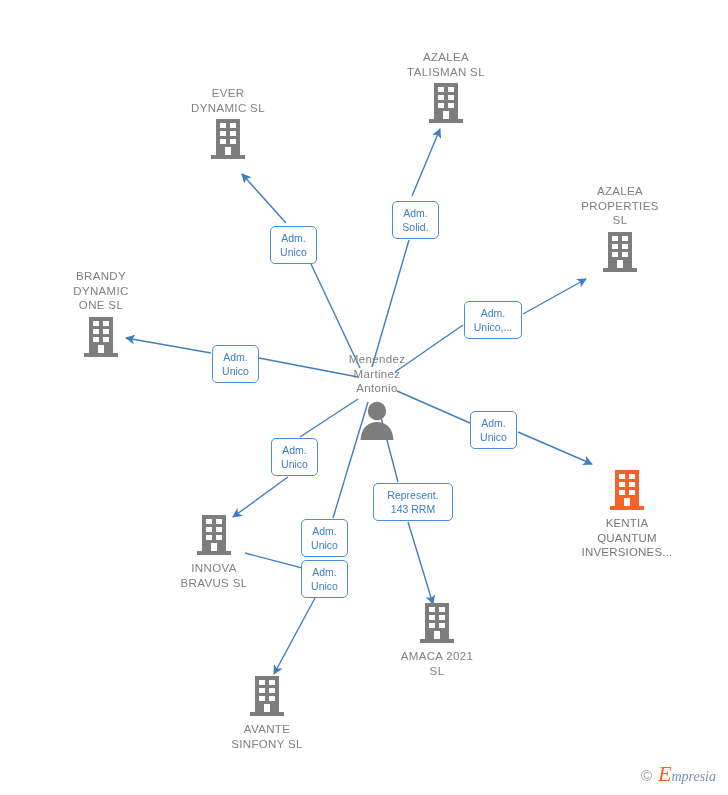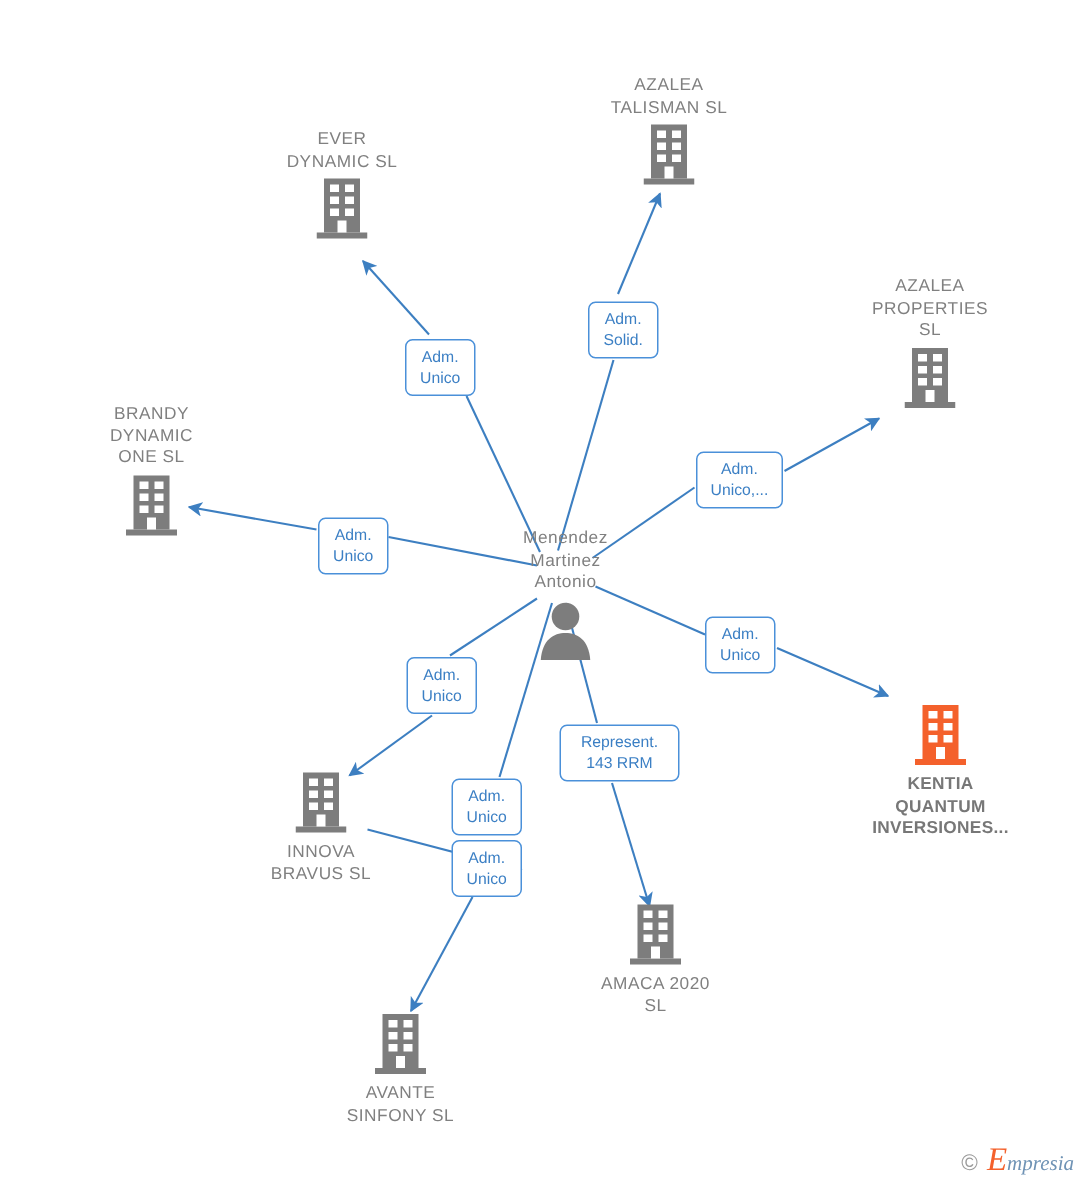--- a/index.html
+++ b/index.html
@@ -37,21 +37,21 @@
   .node .node-label {
     display: block;
     font-size: 11.5px;
     line-height: 14.5px;
     color: #808080;
     letter-spacing: .35px;
     white-space: pre-line;
   }
   .node.highlight .node-label {
     color: #777777;
-    font-weight: bold;
+    font-weight: normal;
     letter-spacing: .2px;
   }
   .node .icon-wrap {
     display: block;
     height: 44px;
     line-height: 0;
   }
   .node.label-above .icon-wrap { margin-top: 3px; }
   .node.label-below .icon-wrap { margin-bottom: 3px; }
 
@@ -271,21 +271,21 @@
           <rect x="9" y="5" width="6" height="5"></rect>
             <rect x="19" y="5" width="6" height="5"></rect>
           <rect x="9" y="13" width="6" height="5"></rect>
             <rect x="19" y="13" width="6" height="5"></rect>
           <rect x="9" y="21" width="6" height="5"></rect>
             <rect x="19" y="21" width="6" height="5"></rect>
           <rect x="14" y="29" width="6" height="8"></rect>
         </g>
       </svg>
     </span>
-    <span class="node-label">AMACA 2020
+    <span class="node-label">AMACA 2021
 SL</span>
   </div>
 
   <div class="node label-below" style="left:267px; top:675px;">
     <span class="icon-wrap">
       <svg width="34" height="42" viewBox="0 0 34 42" xmlns="http://www.w3.org/2000/svg">
         <g fill="#7d7d7d">
           <rect x="5" y="1" width="24" height="36"></rect>
           <rect x="0" y="37" width="34" height="4"></rect>
         </g>

